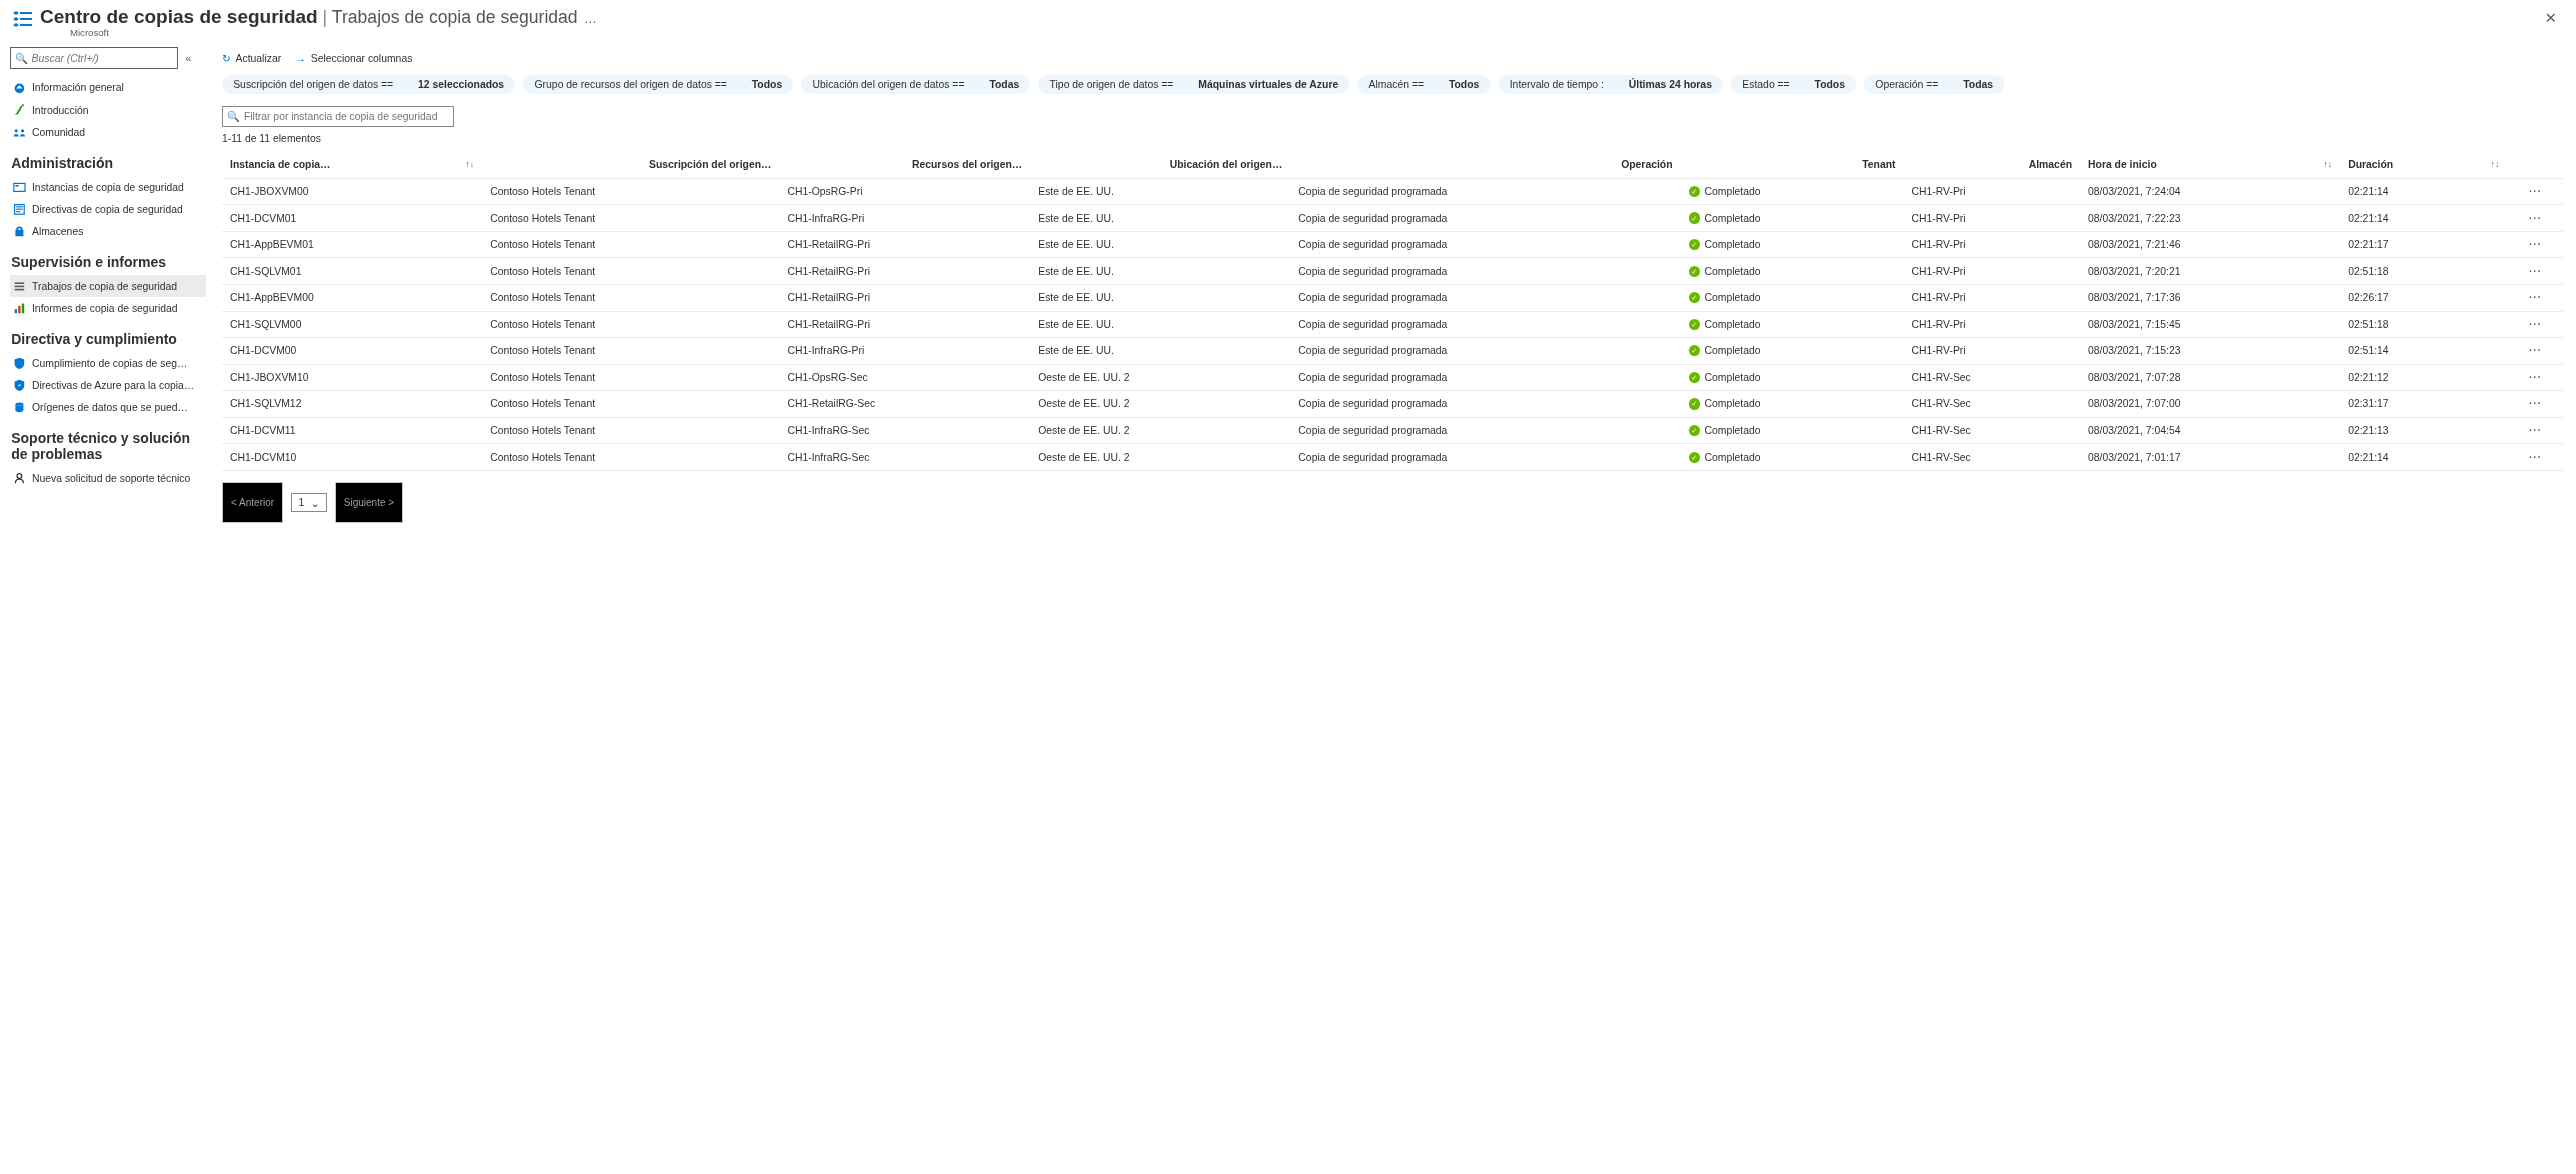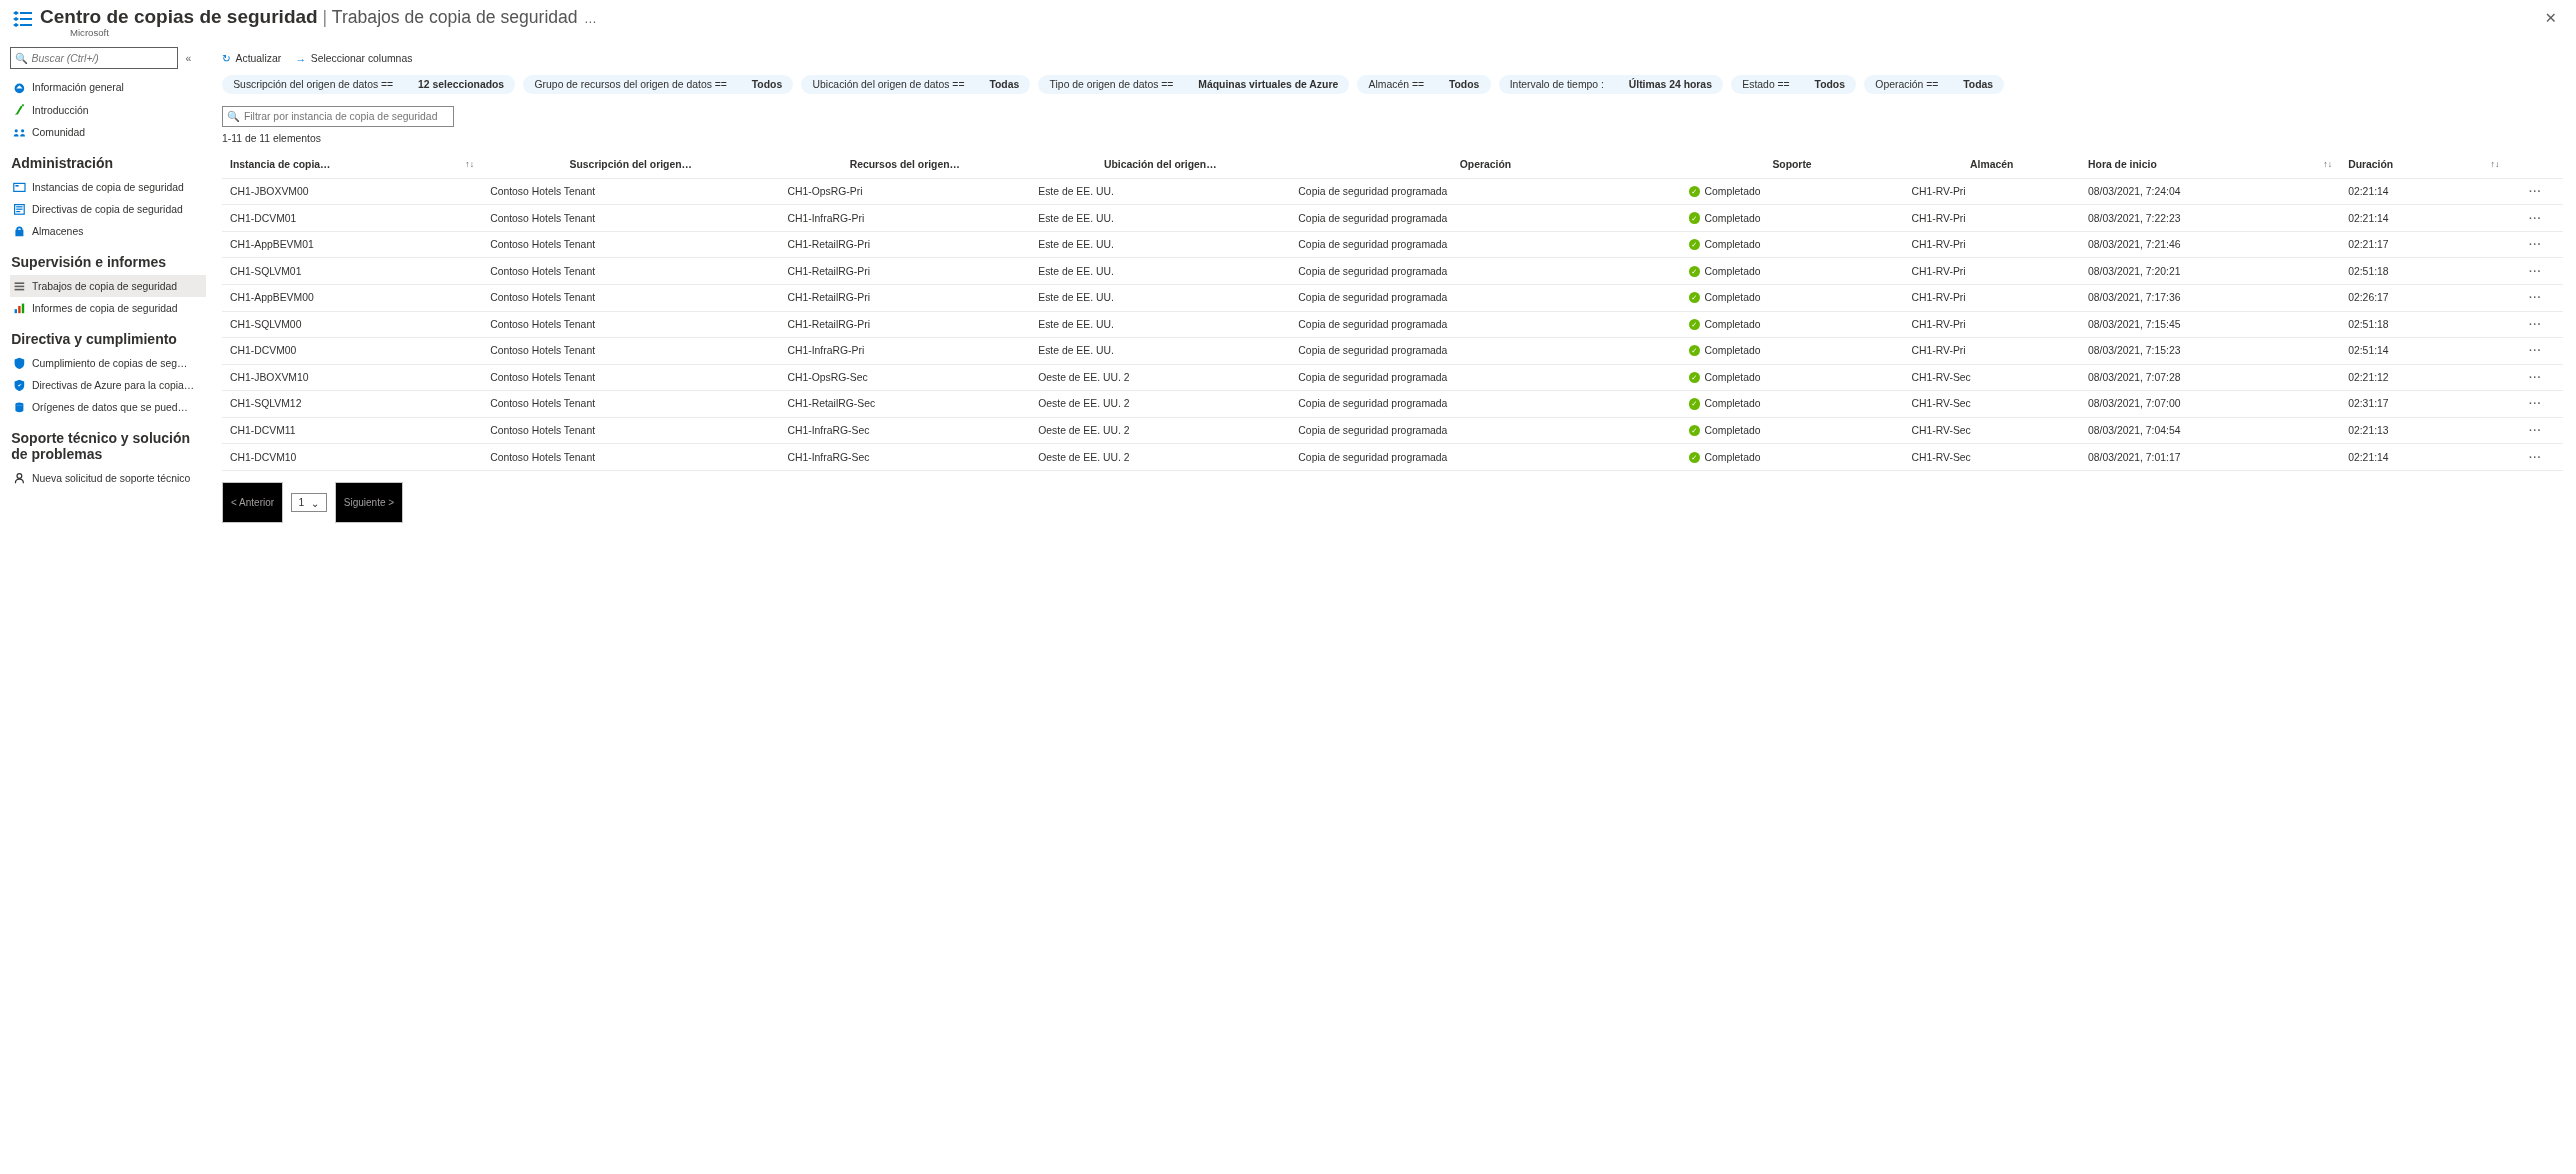--- a/index.html
+++ b/index.html
@@ -31,21 +31,21 @@
   .tool-btn { display:flex; align-items:center; gap:4.8px; color:#323130; cursor:pointer; font-size:10.4px;}
   .tool-btn .ticon { color:#0078d4; }
   .pills { display:flex; flex-wrap:wrap; gap:8px; margin-bottom:11.2px;}
   .pill { background:#edf6fd; border-radius:11.2px; padding:4px 11.2px; font-size:10.4px; color:#323130; cursor:pointer;}
   .pill b { font-weight:600;margin-left:22px;}
   .filter-box { border:0.8px solid #8a8886; padding:3.2px 4.8px; width:232px; display:flex; align-items:center; margin: 11.2px 0 6.4px 0;}
   .filter-box input { border:none; outline:none; width:100%; font-size:10.4px; color:#605e5c;}
   .count-text { font-size:10.4px; color:#323130; margin:4.8px 0 8px 0;}
 
   .table { width:100%; border-collapse:collapse; table-layout:fixed;}
-  .table th { text-align:center; font-weight:600; font-size:10.4px; padding:6.4px 8px 8px 8px; border-bottom:0.8px solid #edebe9; white-space:nowrap; overflow:hidden; text-overflow:ellipsis;}
+  .table th { text-align:right; font-weight:600; font-size:10.4px; padding:6.4px 8px 8px 8px; border-bottom:0.8px solid #edebe9; white-space:nowrap; overflow:hidden; text-overflow:ellipsis;}
   .table td { font-size:10.4px; padding:7.2px 8px; border-bottom:0.8px solid #edebe9; white-space:nowrap; overflow:hidden; text-overflow:ellipsis;}
   .sort-arrows { font-size:8.8px; color:#605e5c; margin-left:3.2px;}
   .status-cell { display:flex; align-items:center; gap:4.8px;}
   .status-dot { width:11.2px; height:11.2px; border-radius:50%; background:#6bb700; color:#fff; display:inline-flex; align-items:center; justify-content:center; font-size:7.2px; flex-shrink:0;}
   .row-more { text-align:center; color:#605e5c; cursor:pointer; font-weight:bold; letter-spacing:0.8px;}
 
   .pager { display:flex; align-items:center; gap:8px; margin-top:11.2px;}
   .pager-btn { border:0.8px solid #c8c6c4; background:#000000; padding:14px 8px; font-size:10px; color:#a19f9d; cursor:default;}
   .pager-sel { border:0.8px solid #8a8886; padding:2.4px 6.4px; display:flex; align-items:center; gap:6.4px; font-size:10.4px;}
 
@@ -257,21 +257,21 @@
         <th>
               <div class="th-inner">
                 <span>Instancia de copia…</span>
                 <span class="sort-arrows">↑↓</span>
               </div>
             </th>
         <th><span>Suscripción del origen…</span></th>
         <th><span>Recursos del origen…</span></th>
         <th><span>Ubicación del origen…</span></th>
         <th><span>Operación</span></th>
-        <th><span>Soporte</span></th>
+        <th><span>Tenant</span></th>
         <th><span>Almacén</span></th>
         <th>
               <div class="th-inner">
                 <span>Hora de inicio</span>
                 <span class="sort-arrows">↑↓</span>
               </div>
             </th>
         <th>
               <div class="th-inner">
                 <span>Duración</span>

